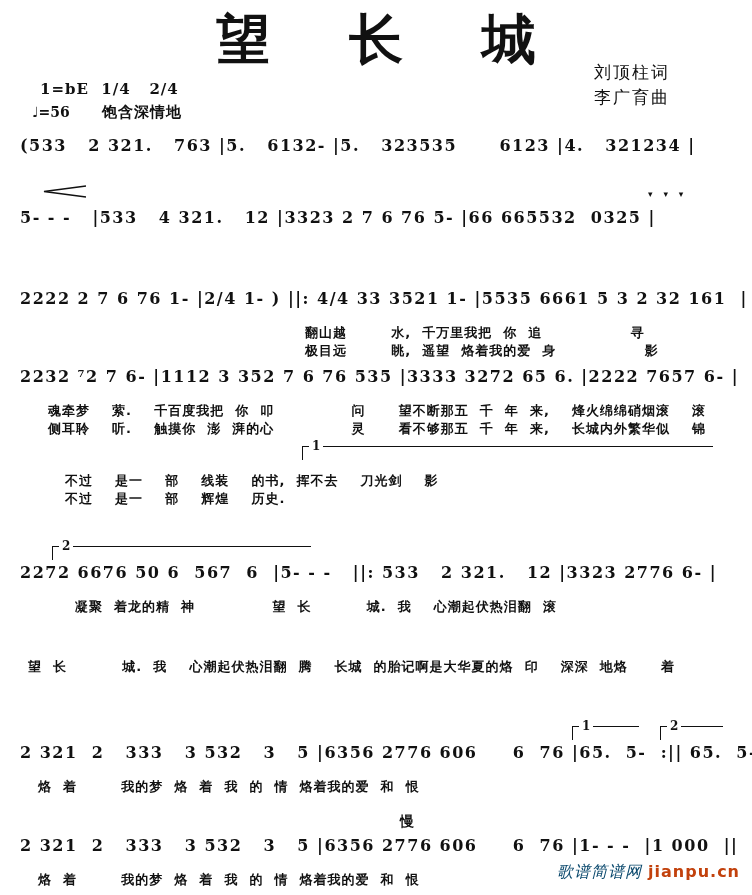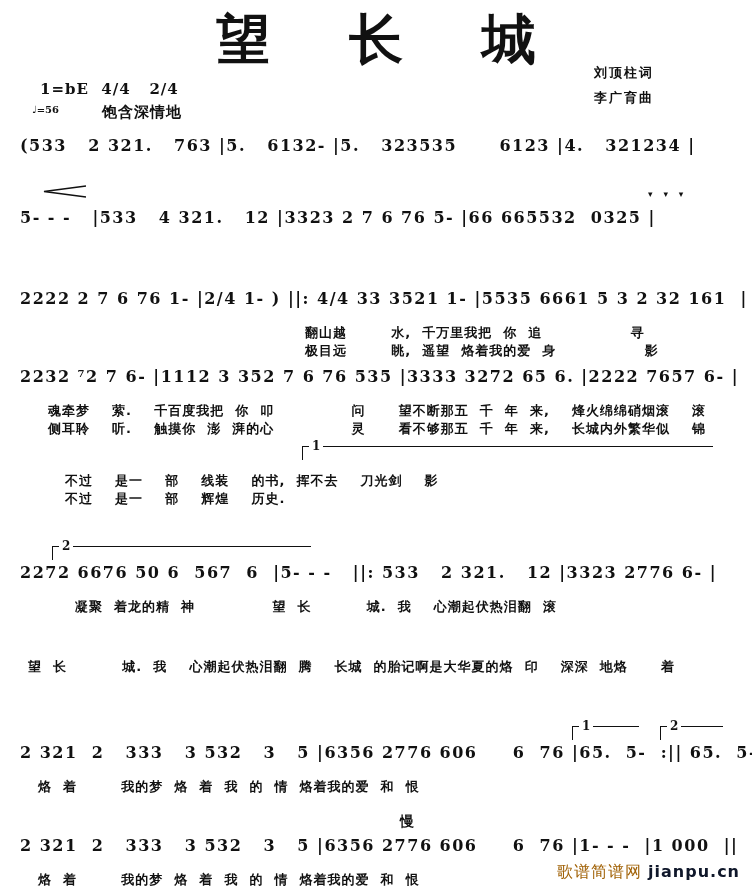--- a/index.html
+++ b/index.html
@@ -6,23 +6,23 @@
   body {
     position:relative; width:752px; height:895px; overflow:hidden;
     font-family:"DejaVu Serif", serif; color:#111111;
   }
   .title {
     position:absolute; top:4px; left:0; width:100%; text-align:center;
     font-size:54px; font-weight:bold; letter-spacing:30px; text-indent:30px;
     font-family:"DejaVu Serif", serif; white-space:nowrap;
   }
   .key-sig { position:absolute; left:40px; top:80px; font-size:15px; font-weight:bold; letter-spacing:1px; white-space:pre; }
-  .tempo   { position:absolute; left:32px; top:104px; font-size:10px; font-weight:bold; }
+  .tempo   { position:absolute; left:32px; top:104px; font-size:14px; font-weight:bold; }
   .expression { position:absolute; left:102px; top:103px; font-size:15px; font-weight:bold; letter-spacing:1px; }
-  .credits { position:absolute; left:594px; top:60px; font-size:13px; line-height:25px; font-weight:bold; letter-spacing:2px; }
+  .credits { position:absolute; left:594px; top:60px; font-size:17px; line-height:25px; font-weight:normal; letter-spacing:2px; }
   .system  { position:absolute; left:20px; right:6px; }
   .marks   { position:relative; height:22px; }
   .notation {
     font-size:16px; font-weight:bold; letter-spacing:1.5px;
     white-space:pre; line-height:26px; font-family:"DejaVu Serif", serif;
   }
   .lyrics-group { margin-top:12px; }
   .lyric-line {
     font-size:13px; line-height:18px; white-space:pre;
     letter-spacing:1px; font-weight:bold; font-family:"DejaVu Sans", sans-serif;
@@ -40,21 +40,21 @@
   .mark-tempo-text { position:absolute; bottom:2px; font-size:14px; font-weight:bold; font-family:"DejaVu Sans", sans-serif; }
   .watermark { position:absolute; top:862px; right:12px; font-size:16px; letter-spacing:1px; font-family:"DejaVu Sans", sans-serif; white-space:pre; }
   .wm-name { color:#8f8f8f; }
   .wm-url  { color:#c7431d; font-weight:bold; }
 </style>
 </head>
 <body>
 
 <div class="title">望 长 城</div>
 
-<div class="key-sig">1=bE  4/4   2/4</div>
+<div class="key-sig">1=bE  1/4   2/4</div>
 <div class="tempo">♩=56</div>
 <div class="expression">饱含深情地</div>
 
 <div class="credits">
   <div>刘顶柱词</div>
   <div>李广育曲</div>
 </div>
 
 <div id="score">
   <div class="system" style="top: 111px;">
@@ -142,13 +142,13 @@
     <div class="marks">
         <span class="mark-tempo-text" style="left: 380px;">慢</span>
       </div>
     <div class="notation">2 321  2   333   3 532   3   5 |6356 2776 606     6  76 |1- - -  |1 000  ||</div>
     <div class="lyrics-group" style="padding-left: 18px;">
         <div class="lyric-line">烙  着        我的梦  烙  着  我  的  情  烙着我的爱  和  恨</div>
       </div>
   </div>
 </div>
 
-<div class="watermark"><span class="wm-name" style="color: #a16207;">歌谱简谱网</span><span> </span><span class="wm-url" style="color: #0f172a;">jianpu.cn</span></div>
+<div class="watermark"><span class="wm-name" style="color: #0c4a6e; font-style: italic;">歌谱简谱网</span><span> </span><span class="wm-url" style="color: #c2410c;">jianpu.cn</span></div>
 
 </body></html>

